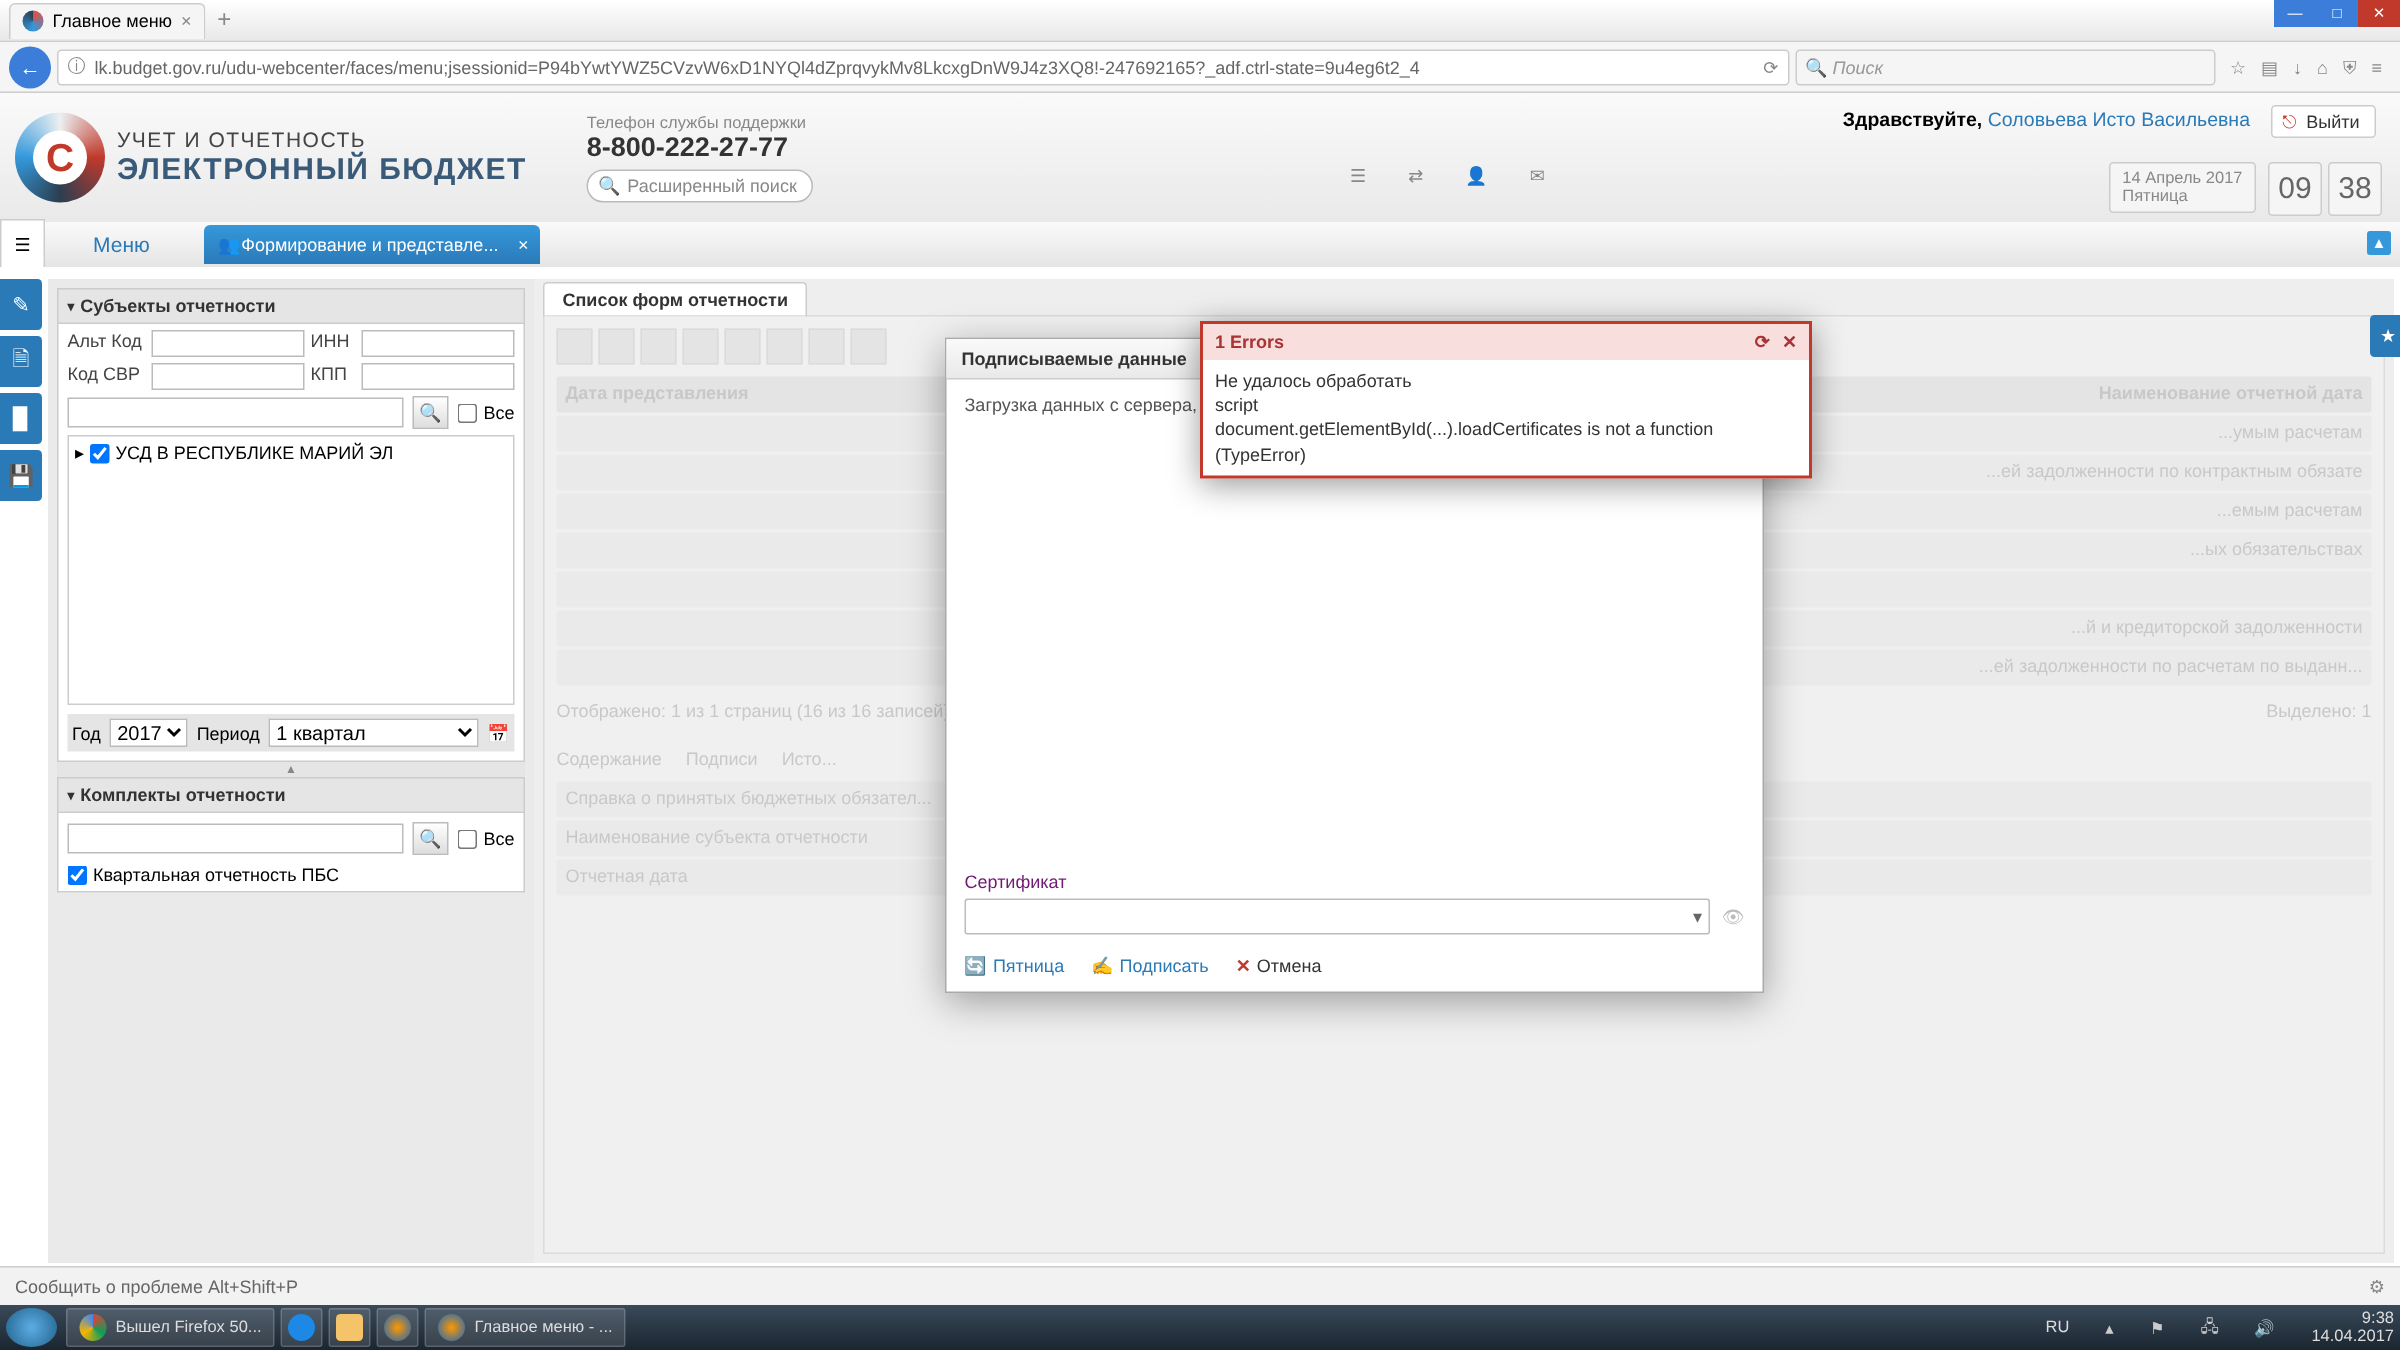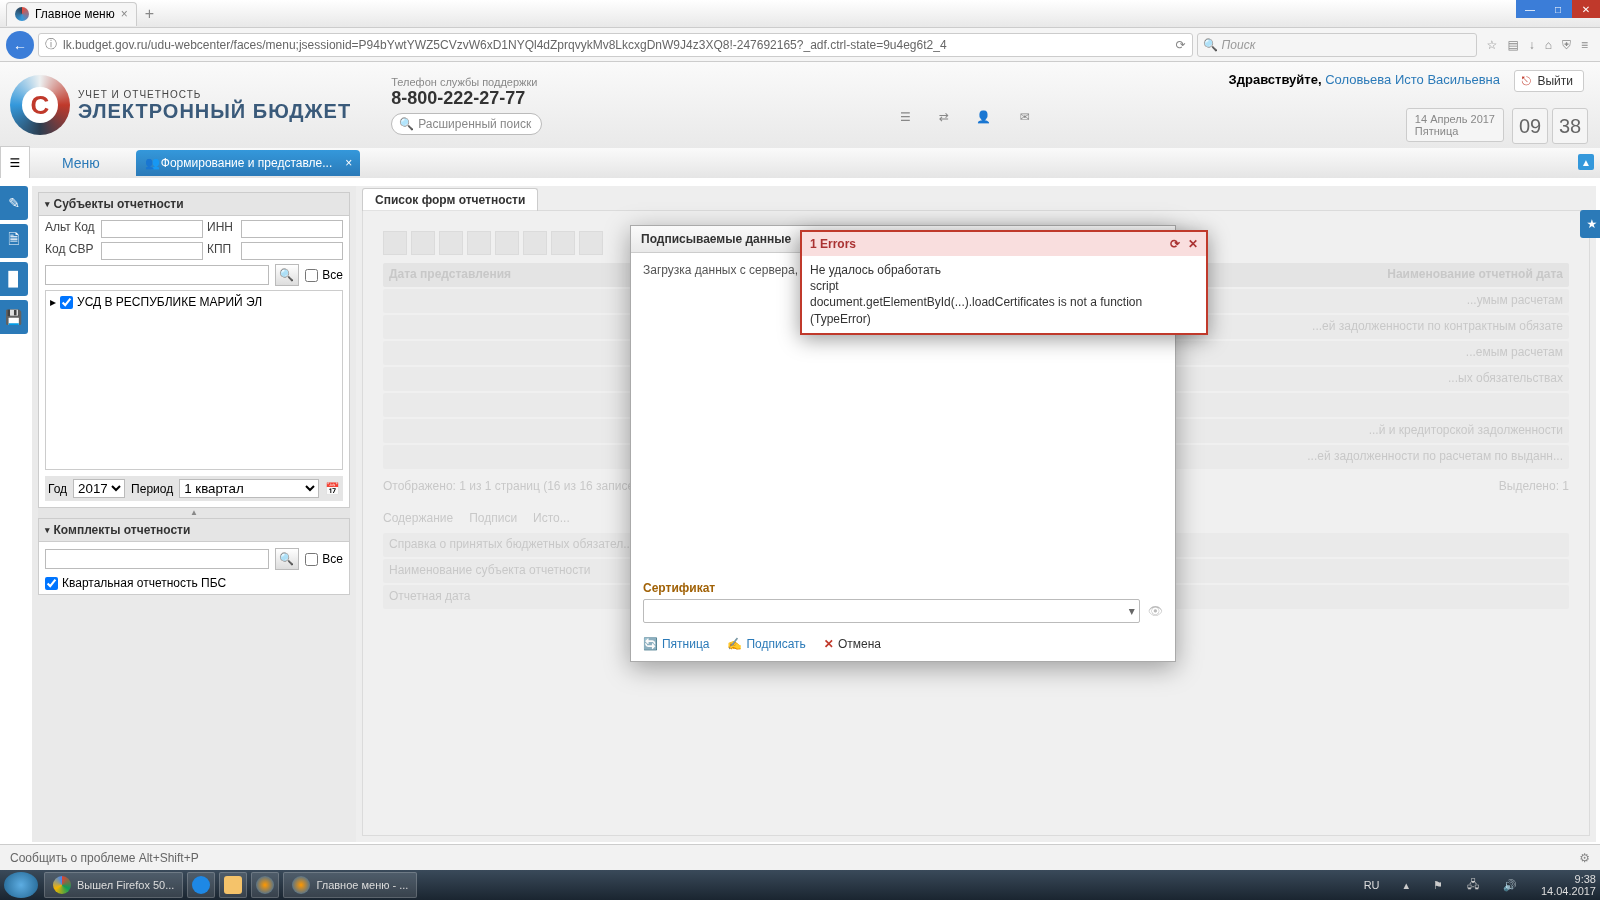--- a/index.html
+++ b/index.html
@@ -26,21 +26,21 @@
 .search-ico { position: absolute; left: 6px; color: #888; font-style: normal; }
 .toolbar-icons { display: flex; gap: 10px; padding: 0 6px; color: #888; }
 .tb-ico { cursor: pointer; }
 
 
 .header-band { height: 86px; background: linear-gradient(#fafafa,#e9e9e9); position: relative; display: flex; align-items: center; padding: 0 10px; }
 .logo-block { display: flex; align-items: center; gap: 8px; }
 .logo-circle { width: 60px; height: 60px; border-radius: 50%; background: conic-gradient(from 180deg,#2c3e50,#3498db,#ecf0f1,#c0392b,#2c3e50); display: flex; align-items: center; justify-content: center; }
 .logo-inner { width: 36px; height: 36px; border-radius: 50%; background: #fff; color: #c0392b; font-weight: bold; font-size: 26px; display:flex; align-items:center; justify-content:center; }
 .logo-text { line-height: 1.1; }
-.logo-sub { font-size: 10px; color: #444; letter-spacing: 1px; }
+.logo-sub { font-size: 14px; color: #444; letter-spacing: 1px; }
 .logo-main { font-size: 20px; color: #3a5a7a; font-weight: bold; letter-spacing: 1px; }
 .phone-block { margin-left: 40px; }
 .phone-label { font-size: 11px; color: #888; }
 .phone-num { font-size: 18px; color: #333; font-weight: bold; }
 .adv-search { display: inline-flex; align-items: center; border: 1px solid #bbb; border-radius: 11px; padding: 2px 10px 2px 26px; position: relative; height: 22px; margin-top: 4px; background: #fff; color: #888; }
 .adv-search .mag { position: absolute; left: 7px; }
 .user-block { position: absolute; right: 16px; top: 10px; text-align: left; }
 .user-greet { font-size: 13px; }
 .user-name { color: #2b7ab8; }
 .logout-btn { position: absolute; right: 16px; top: 8px; background: #fff; border: 1px solid #ccc; border-radius: 3px; padding: 3px 10px 3px 22px; font-size: 12px; color: #333; cursor: pointer; }
@@ -74,46 +74,46 @@
 .srch-btn { width: 24px; height: 22px; border: 1px solid #bbb; background: linear-gradient(#fff,#ddd); display:flex;align-items:center;justify-content:center; cursor:pointer; }
 .chk-row { display: flex; align-items: center; gap: 4px; }
 .tree-box { height: 180px; border: 1px solid #ccc; background: #fff; margin-top: 4px; padding: 4px; overflow: auto; }
 .period-row { display: flex; align-items: center; gap: 6px; margin: 6px 0 2px; background: #e5e5e5; padding: 3px; }
 .period-row select { border: 1px solid #bbb; background: #fff; }
 .splitter { height: 10px; background: #e5e5e5; position: relative; }
 .splitter .grip { position: absolute; left: 50%; top: 0; transform: translateX(-50%); color: #888; font-size: 8px; }
 
 .content { flex: 1; background: #eee; position: relative; }
 .list-tab { position: absolute; left: 6px; top: 2px; background: #fff; border: 1px solid #ccc; border-bottom: none; padding: 4px 12px; font-weight: bold; color: #333; border-radius: 3px 3px 0 0; }
-.big-panel { position: absolute; left: 6px; right: 6px; top: 24px; bottom: 6px; background: #f3f3f3; border: 1px solid #ccc; opacity: 0.55; padding: 20px; }
+.big-panel { position: absolute; left: 6px; right: 6px; top: 24px; bottom: 6px; background: #f3f3f3; border: 1px solid #ccc; opacity: 0.55; padding: 8px; }
 .ghost-row { height: 24px; background: #e8e8e8; margin-bottom: 2px; border-radius: 2px; color: #aaa; padding: 4px 6px; overflow: hidden; white-space: nowrap; }
 .ghost-head { background: #dcdcdc; font-weight: bold; }
 .ghost-tb { display: flex; gap: 4px; margin-bottom: 8px; }
 .ghost-tb .b { width: 24px; height: 24px; background: #ddd; border: 1px solid #ccc; }
 .star-tab { position: absolute; right: -4px; top: 210px; width: 24px; height: 28px; background: #2b7ab8; color: #fff; display:flex;align-items:center;justify-content:center; border-radius: 3px 0 0 3px; }
 
 
 .sign-modal { position: absolute; left: 630px; top: 225px; width: 546px; background: #fff; border: 1px solid #aaa; box-shadow: 0 6px 24px rgba(0,0,0,0.35); z-index: 50; }
 .sign-head { background: linear-gradient(#fafafa,#e9e9e9); border-bottom: 1px solid #ccc; padding: 6px 10px; font-weight: bold; color: #333; }
 .sign-body { padding: 10px 12px 6px; }
 .loading { color: #555; font-size: 12px; }
 .sign-empty { height: 300px; }
-.cert-label { font-weight: bold; color: #a16207; margin: 4px 0; }
+.cert-label { font-weight: normal; color: #701a75; margin: 4px 0; }
 .cert-row { display: flex; align-items: center; gap: 8px; }
 .cert-select { flex: 1; height: 24px; border: 1px solid #bbb; border-radius: 2px; position: relative; background: #fff; }
 .cert-select .dd { position: absolute; right: 4px; top: 4px; color: #666; }
 .eye-ico { color: #bbb; }
 .sign-actions { display: flex; gap: 18px; padding: 8px 12px 10px; }
 .act { display: flex; align-items: center; gap: 4px; color: #2b7ab8; cursor: pointer; }
 .act.cancel { color: #333; }
 .act .x { color: #c0392b; font-weight: bold; }
 .act .r { color: #2b7ab8; }
 
 
-.error-pop { position: absolute; left: 800px; top: 230px; width: 408px; background: #fff; border: 2px solid #c0392b; box-shadow: 0 4px 20px rgba(0,0,0,0.4); z-index: 60; }
+.error-pop { position: absolute; left: 800px; top: 214px; width: 408px; background: #fff; border: 2px solid #c0392b; box-shadow: 0 4px 20px rgba(0,0,0,0.4); z-index: 60; }
 .error-head { background: #f9dede; color: #a33; padding: 5px 8px; font-weight: bold; display: flex; align-items: center; }
 .error-head .sp { flex: 1; }
 .error-head .ico { cursor: pointer; margin-left: 8px; color: #a33; }
 .error-body { padding: 6px 8px; color: #333; font-size: 12px; line-height: 1.35; }
 
 
 .status-bar { position: absolute; bottom: 30px; left: 0; right: 0; height: 26px; background: #f2f2f2; border-top: 1px solid #ccc; display: flex; align-items: center; padding: 0 10px; color: #666; }
 .status-gear { margin-left: auto; color: #888; }
 
 

